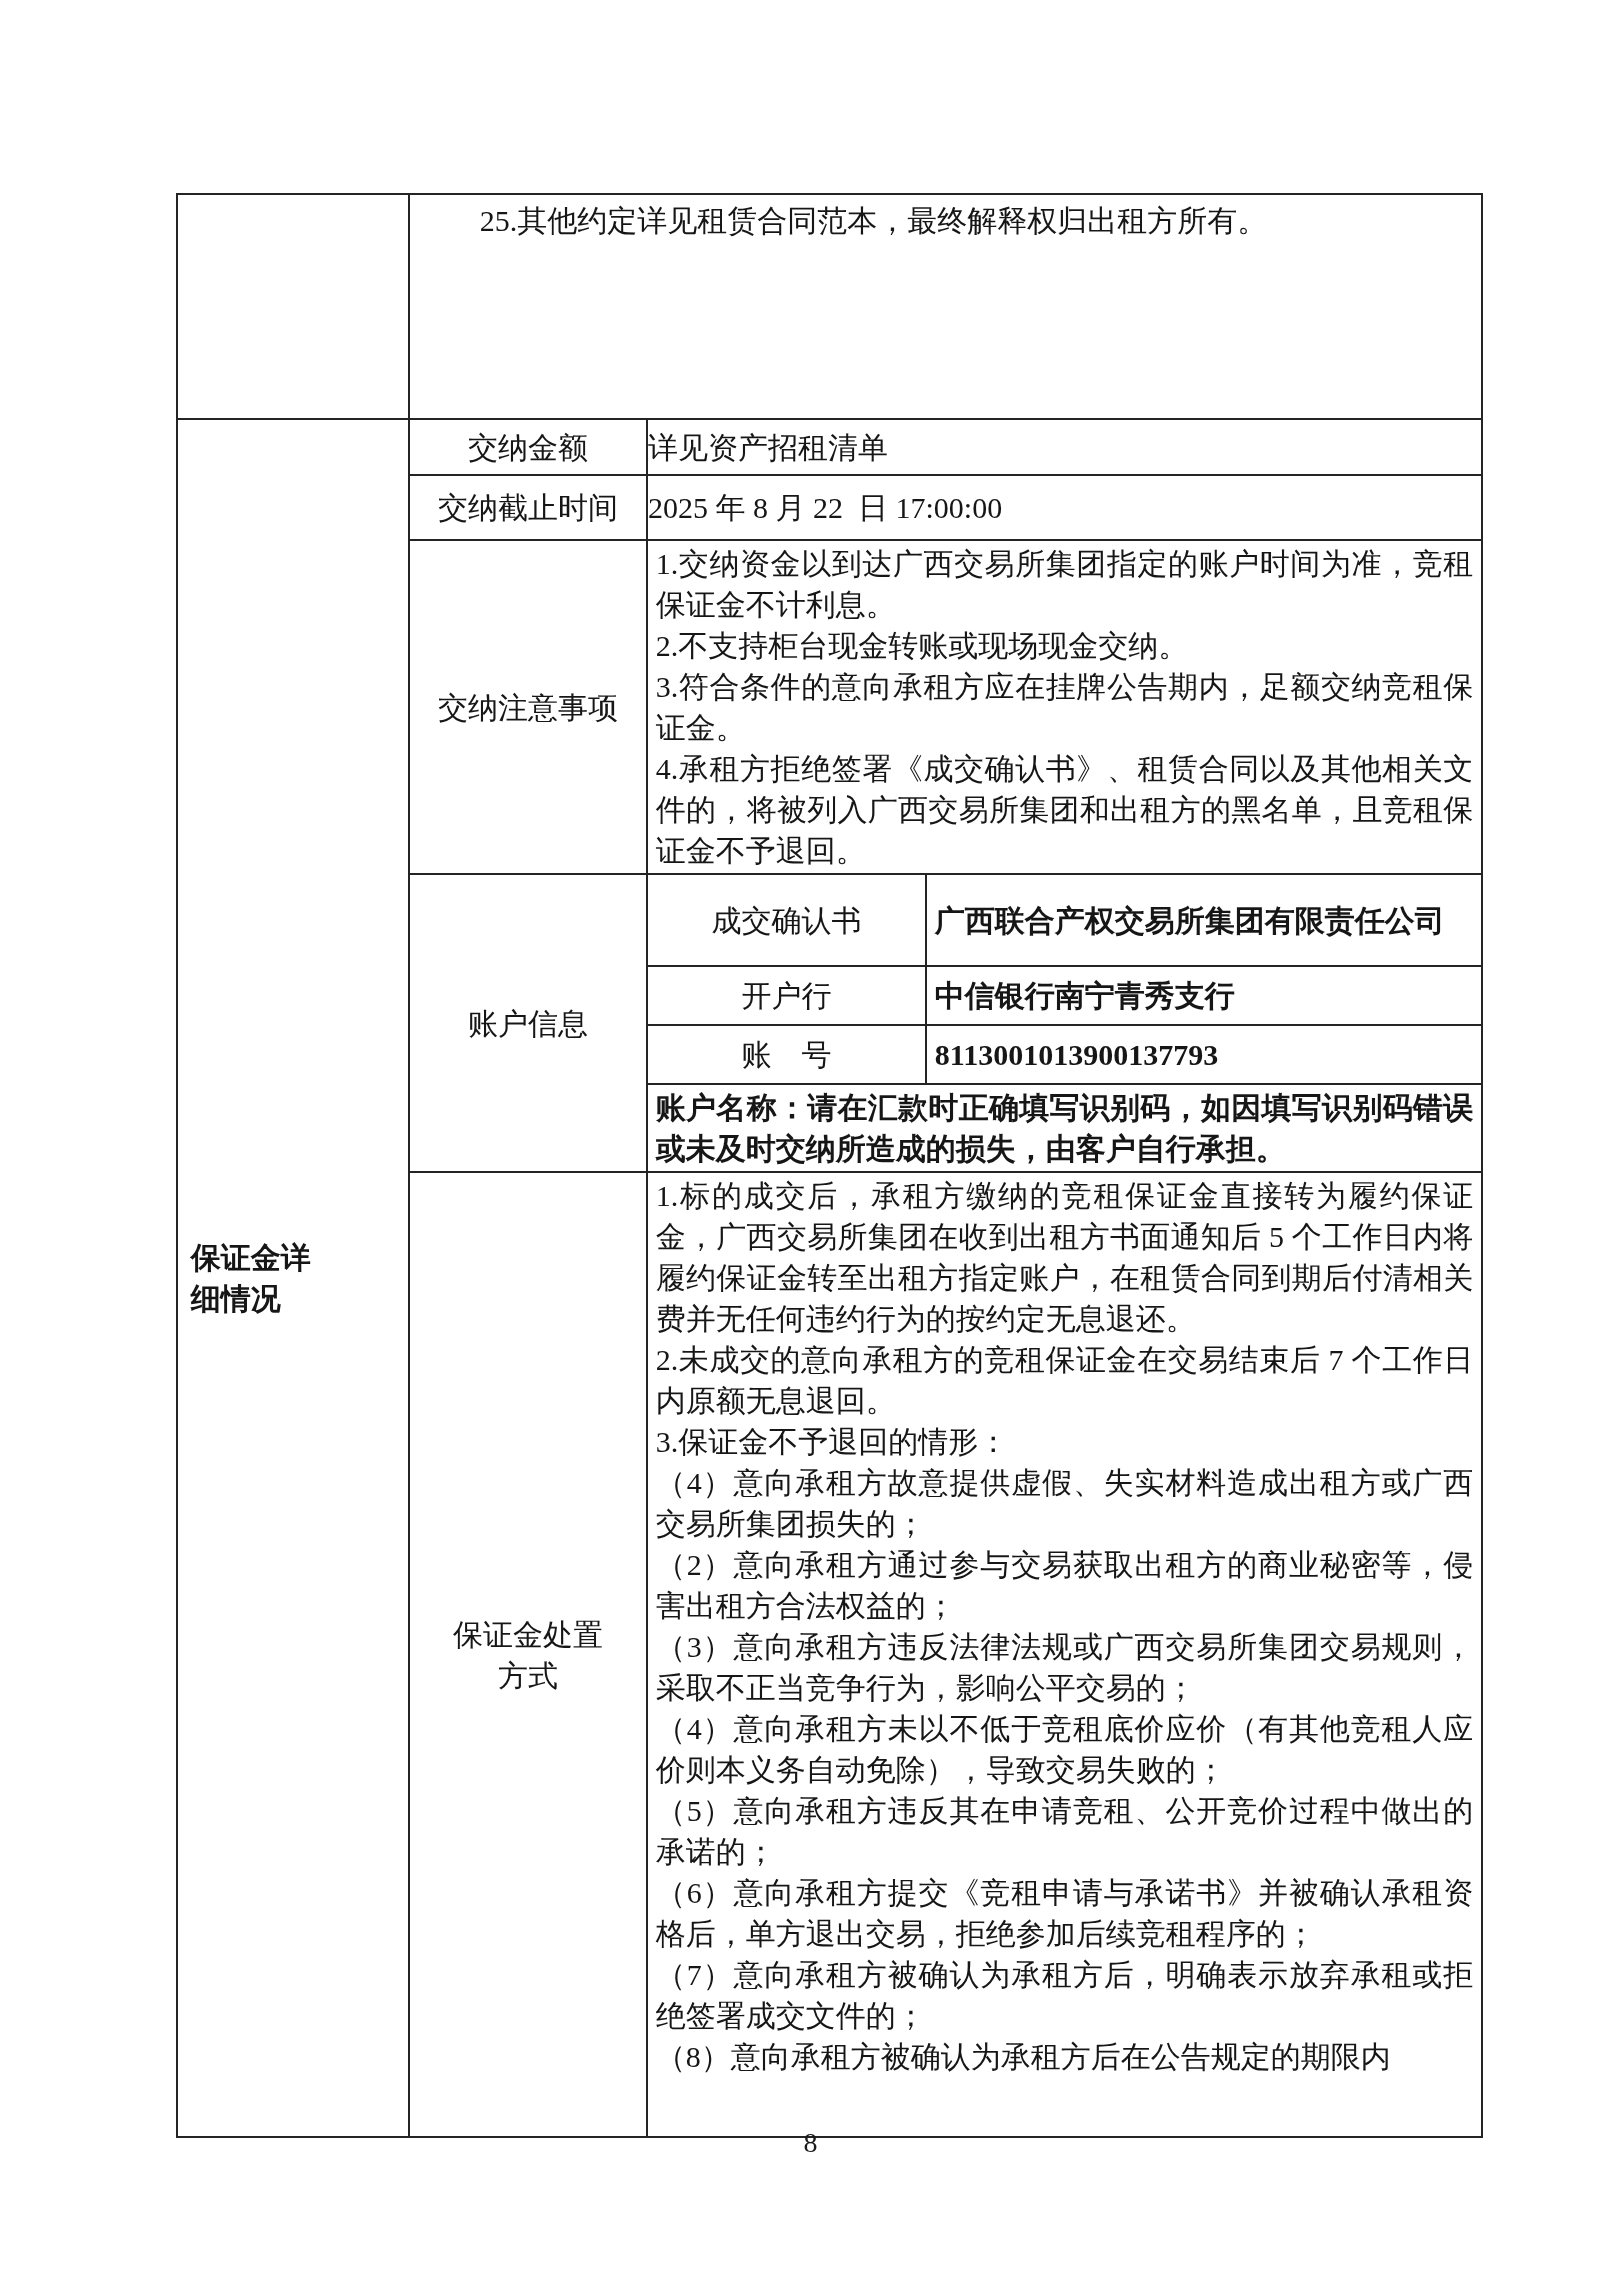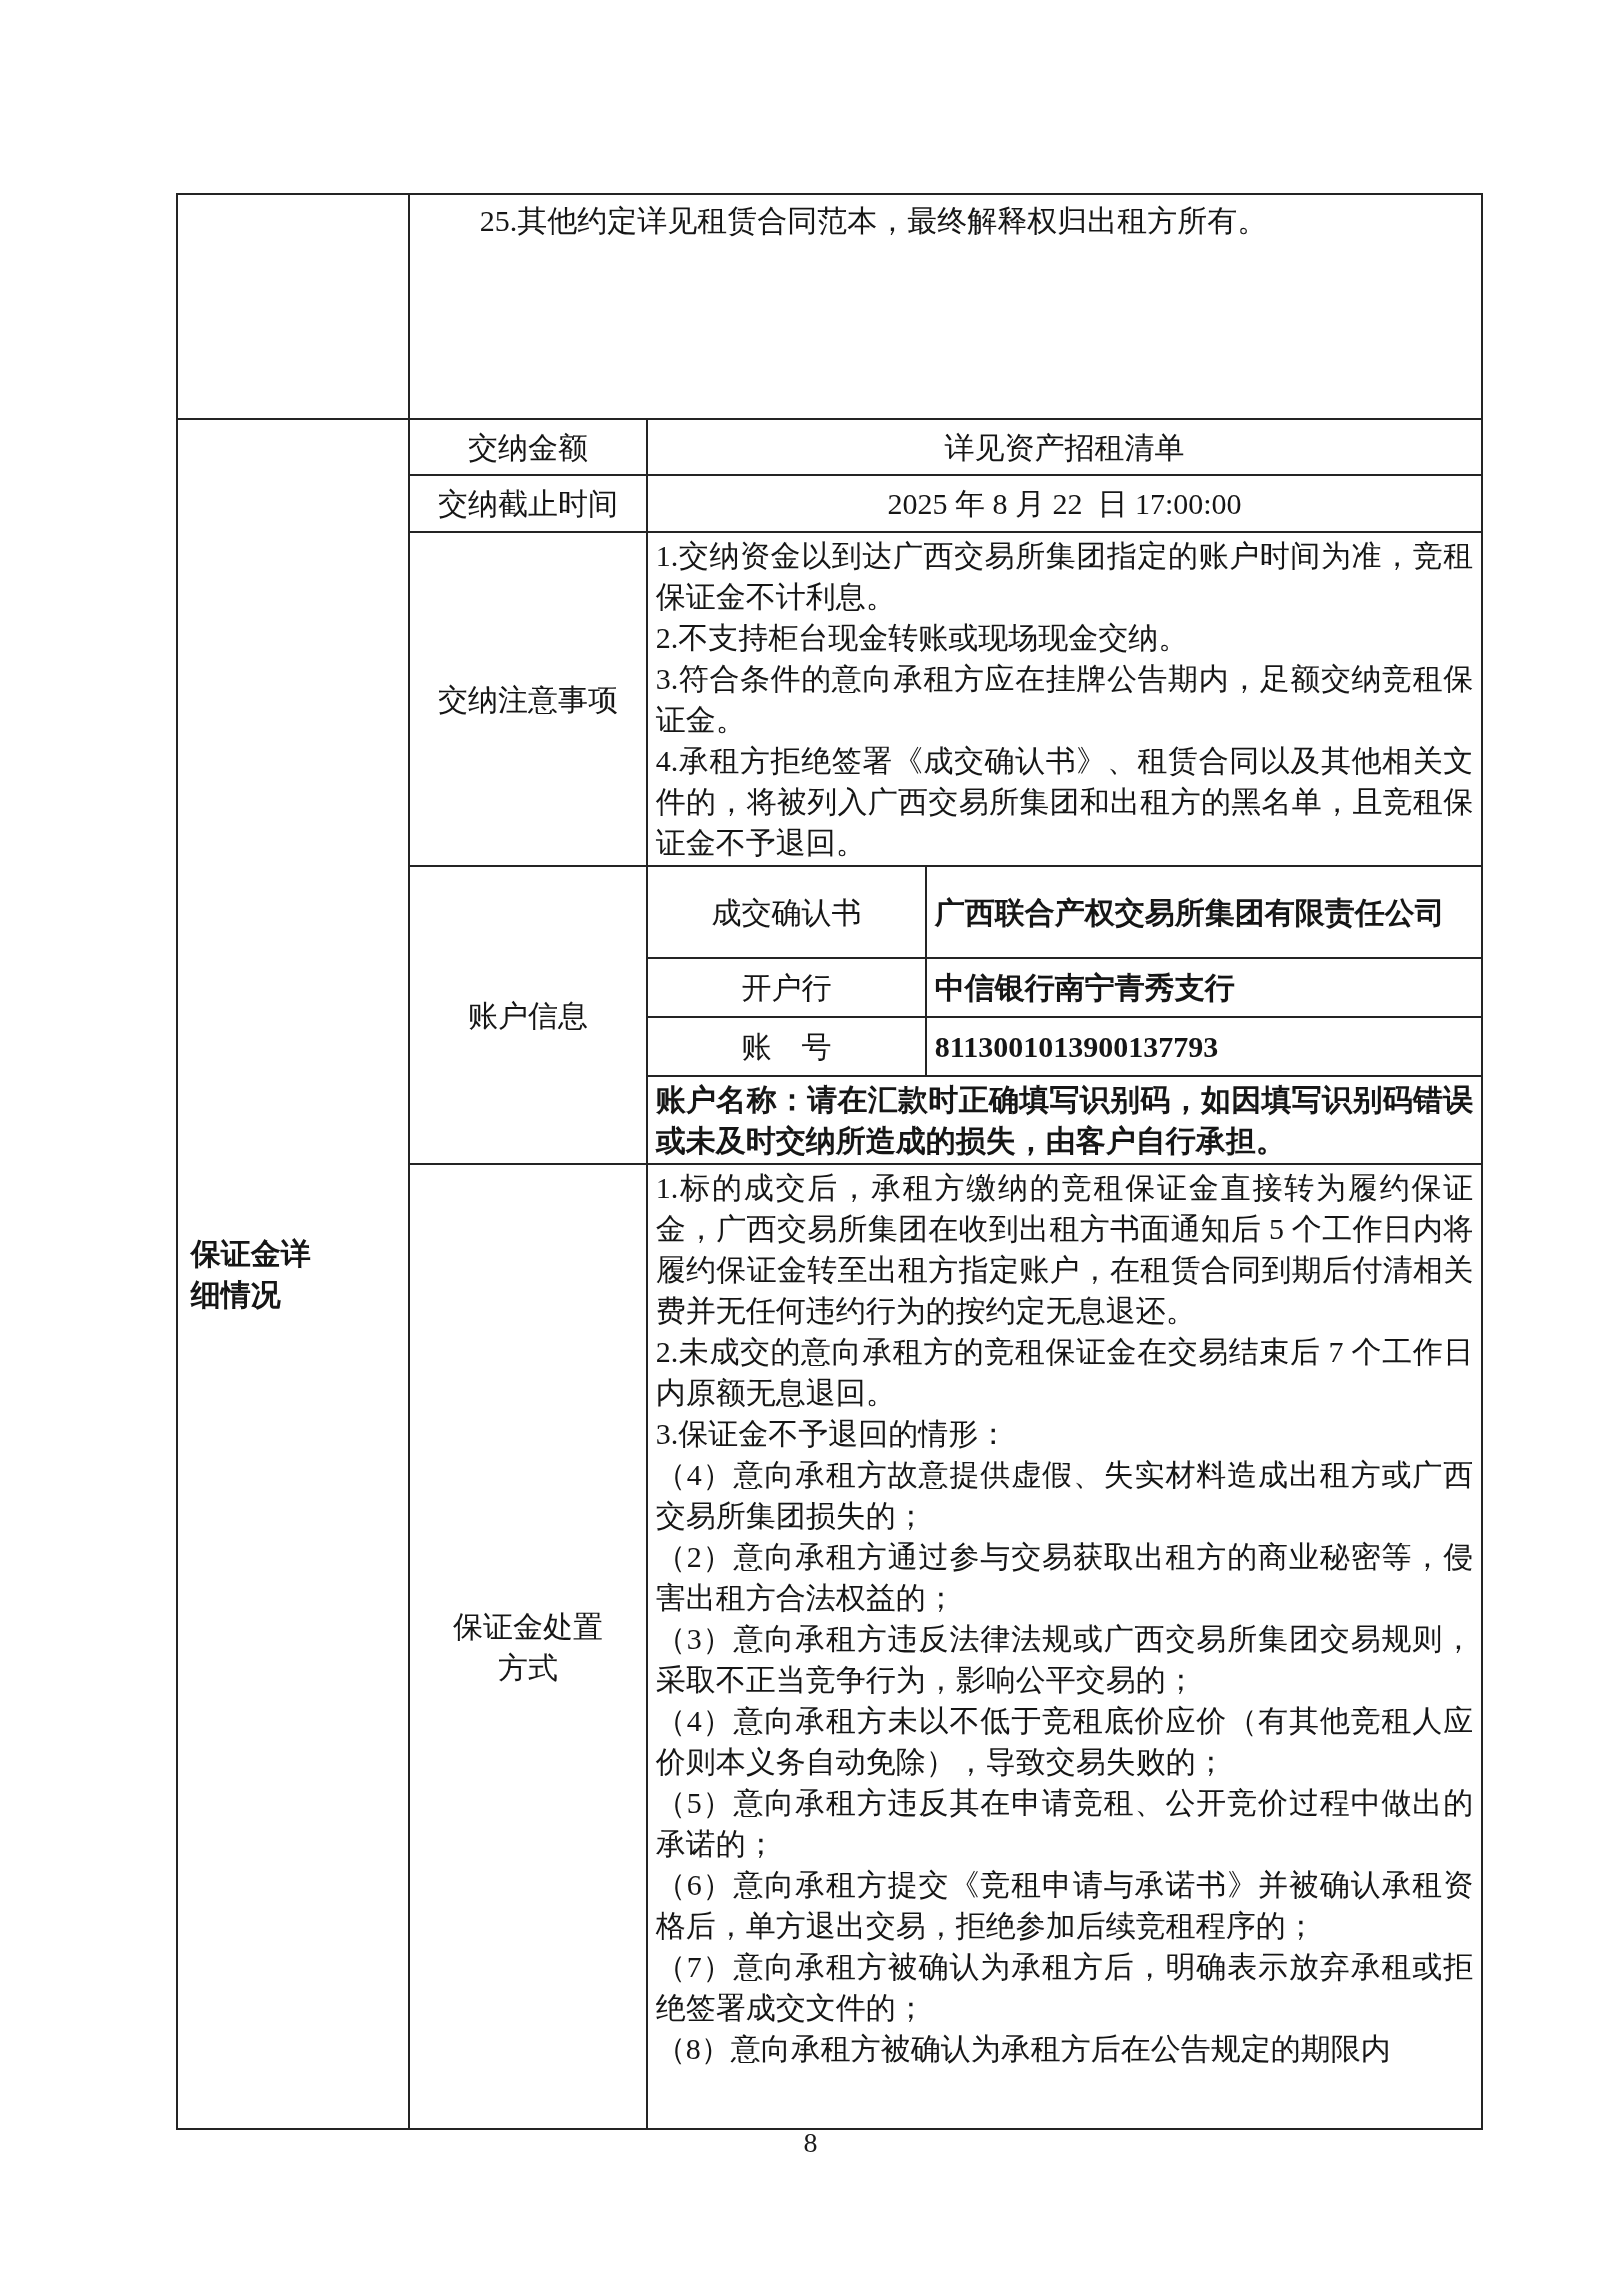--- a/index.html
+++ b/index.html
@@ -39,21 +39,20 @@
     padding-left: 12.7px;
     padding-right: 5.9px;
   }
   td.row-label {
     font-weight: normal;
     text-align: center;
     vertical-align: middle;
     white-space: pre-line;
   }
   td.value-center {
-    text-align: center;
     vertical-align: middle;
     white-space: pre-wrap;
   }
   td.body-cell {
     vertical-align: top;
     padding: 2px 7.8px 2px 7.8px;
     text-align: justify;
   }
   td.body-cell p {
     margin: 0;
@@ -109,21 +108,21 @@
     </td>
   </tr>
 
   <tr style="height:56px;">
     <td rowspan="8" class="section-label">保证金详
 细情况</td>
     <td class="row-label">交纳金额</td>
     <td colspan="2" class="value-center">详见资产招租清单</td>
   </tr>
 
-  <tr style="height:57px;">
+  <tr style="height:65px;">
     <td class="row-label">交纳截止时间</td>
     <td colspan="2" class="value-center">2025 年 8 月 22  日 17:00:00</td>
   </tr>
 
   <tr>
     <td class="row-label">交纳注意事项</td>
     <td colspan="2" class="body-cell">
       <p>1.交纳资金以到达广西交易所集团指定的账户时间为准，竞租保证金不计利息。</p>
       <p>2.不支持柜台现金转账或现场现金交纳。</p>
       <p>3.符合条件的意向承租方应在挂牌公告期内，足额交纳竞租保证金。</p>

